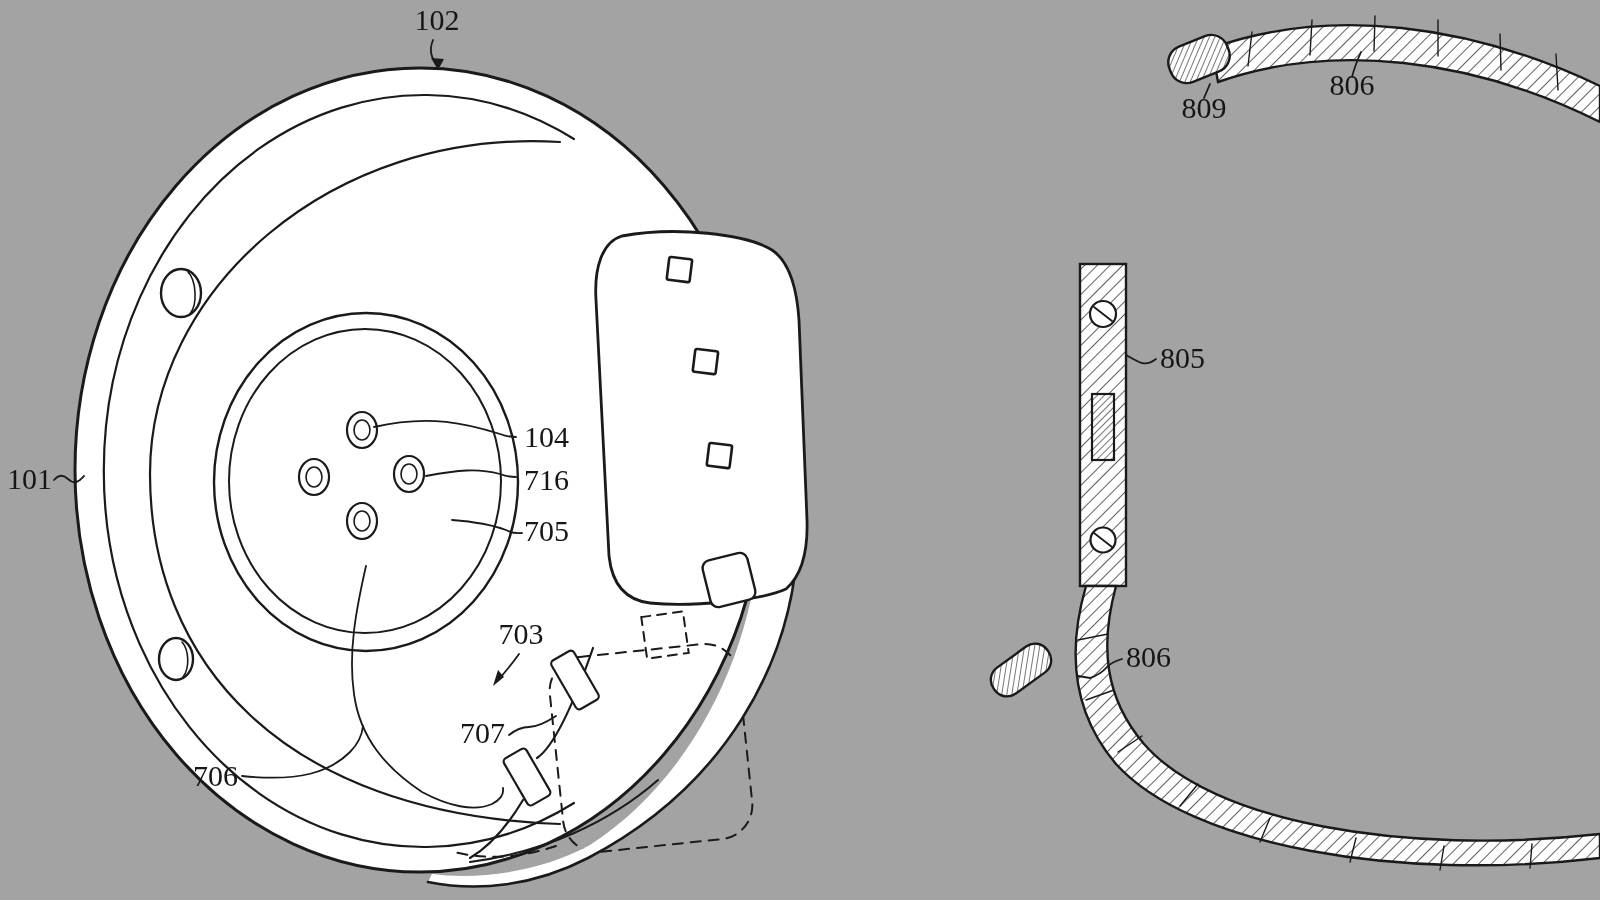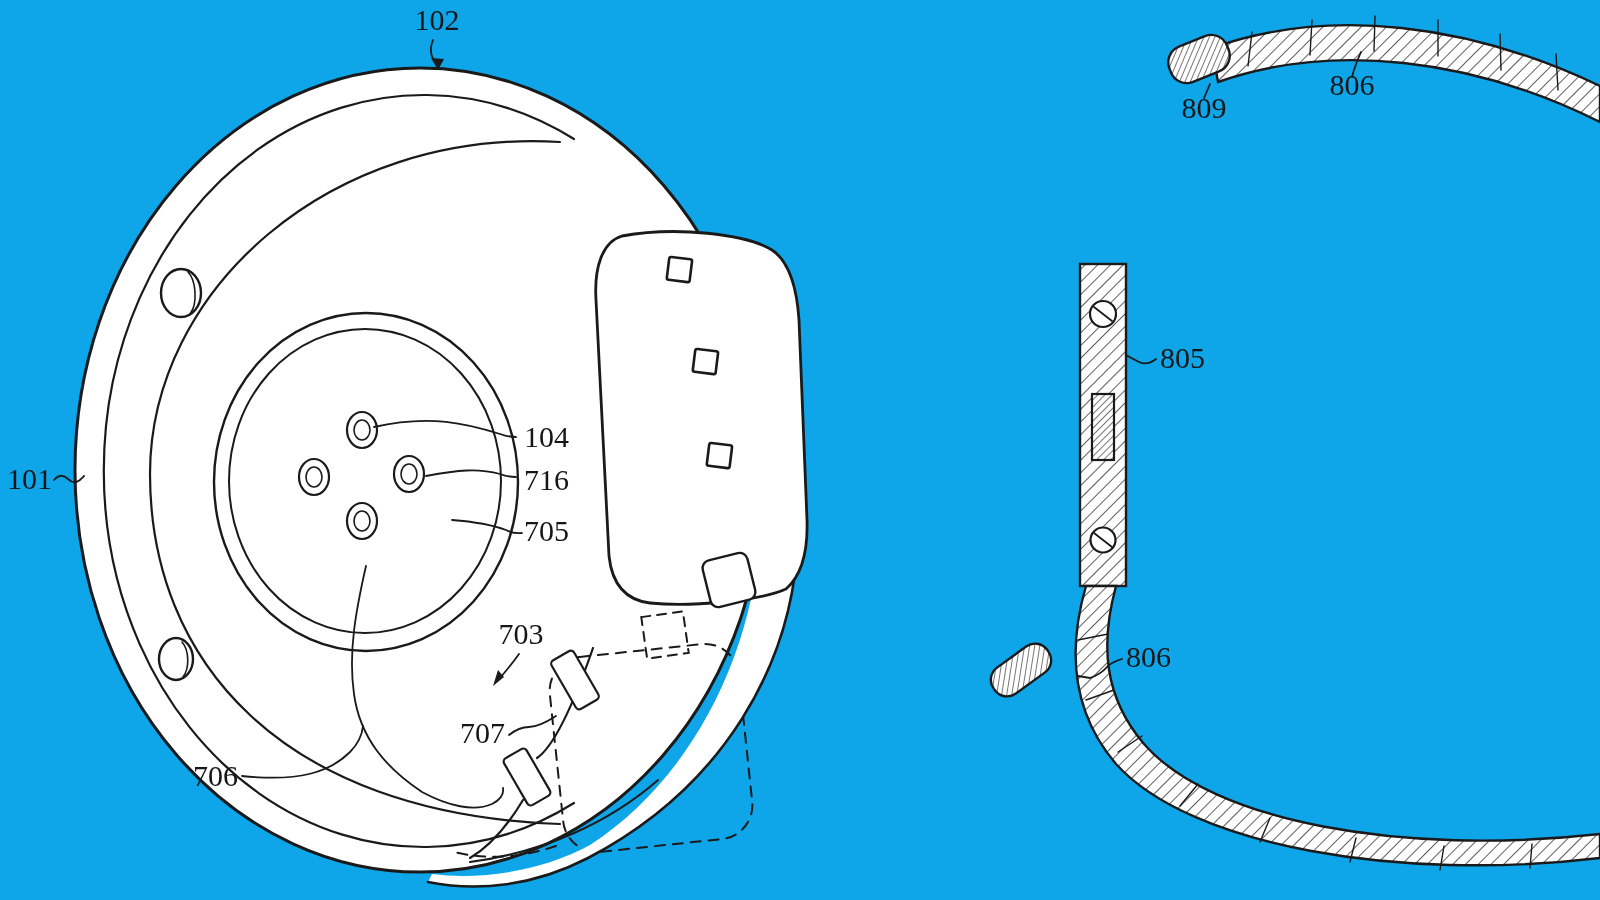--- a/index.html
+++ b/index.html
@@ -8,21 +8,21 @@
     width: 1600px;
     height: 900px;
     background: #ffffff;
     overflow: hidden;
     font-family: "Liberation Serif", "DejaVu Serif", serif;
   }
   .stage {
     position: relative;
     width: 1600px;
     height: 900px;
-    background: #0ea5e9;
+    background: #a3a3a3;
   }
   svg { display: block; }
   text.ref {
     font-family: "Liberation Serif", "DejaVu Serif", serif;
     font-size: 30px;
     fill: #161616;
   }
 </style>
 </head>
 <body>

